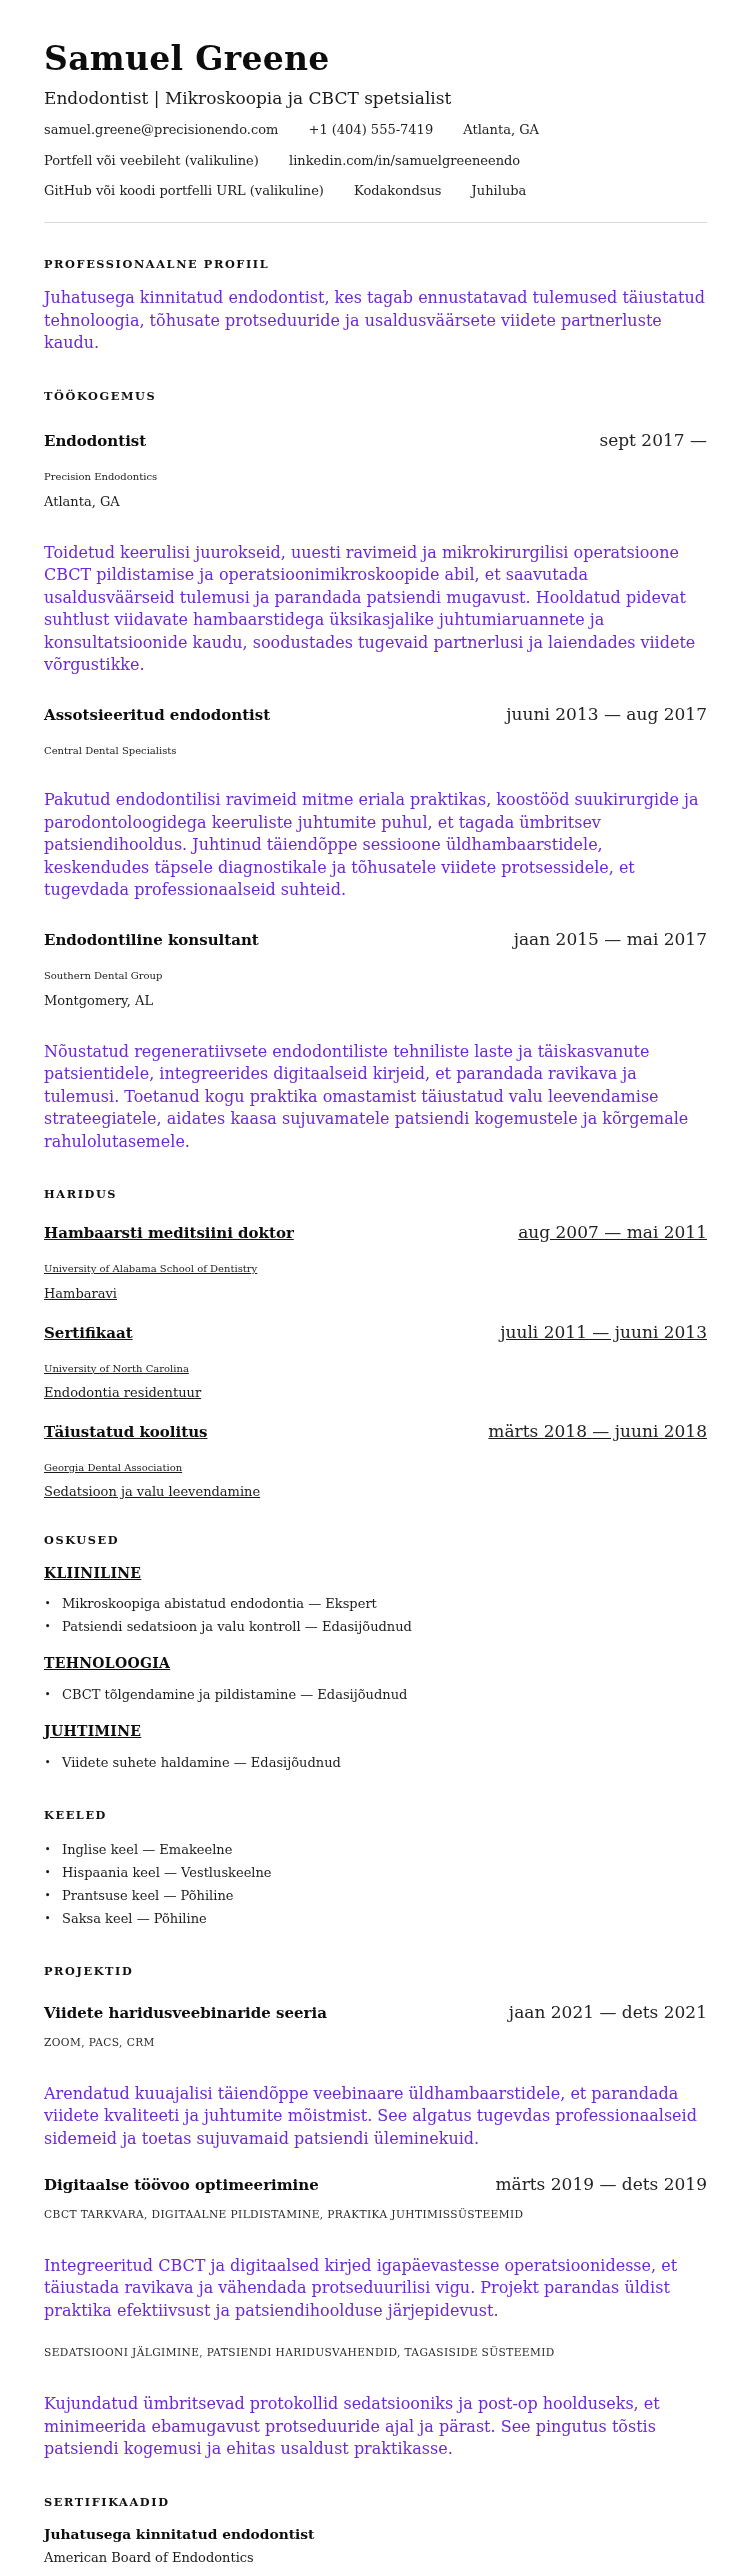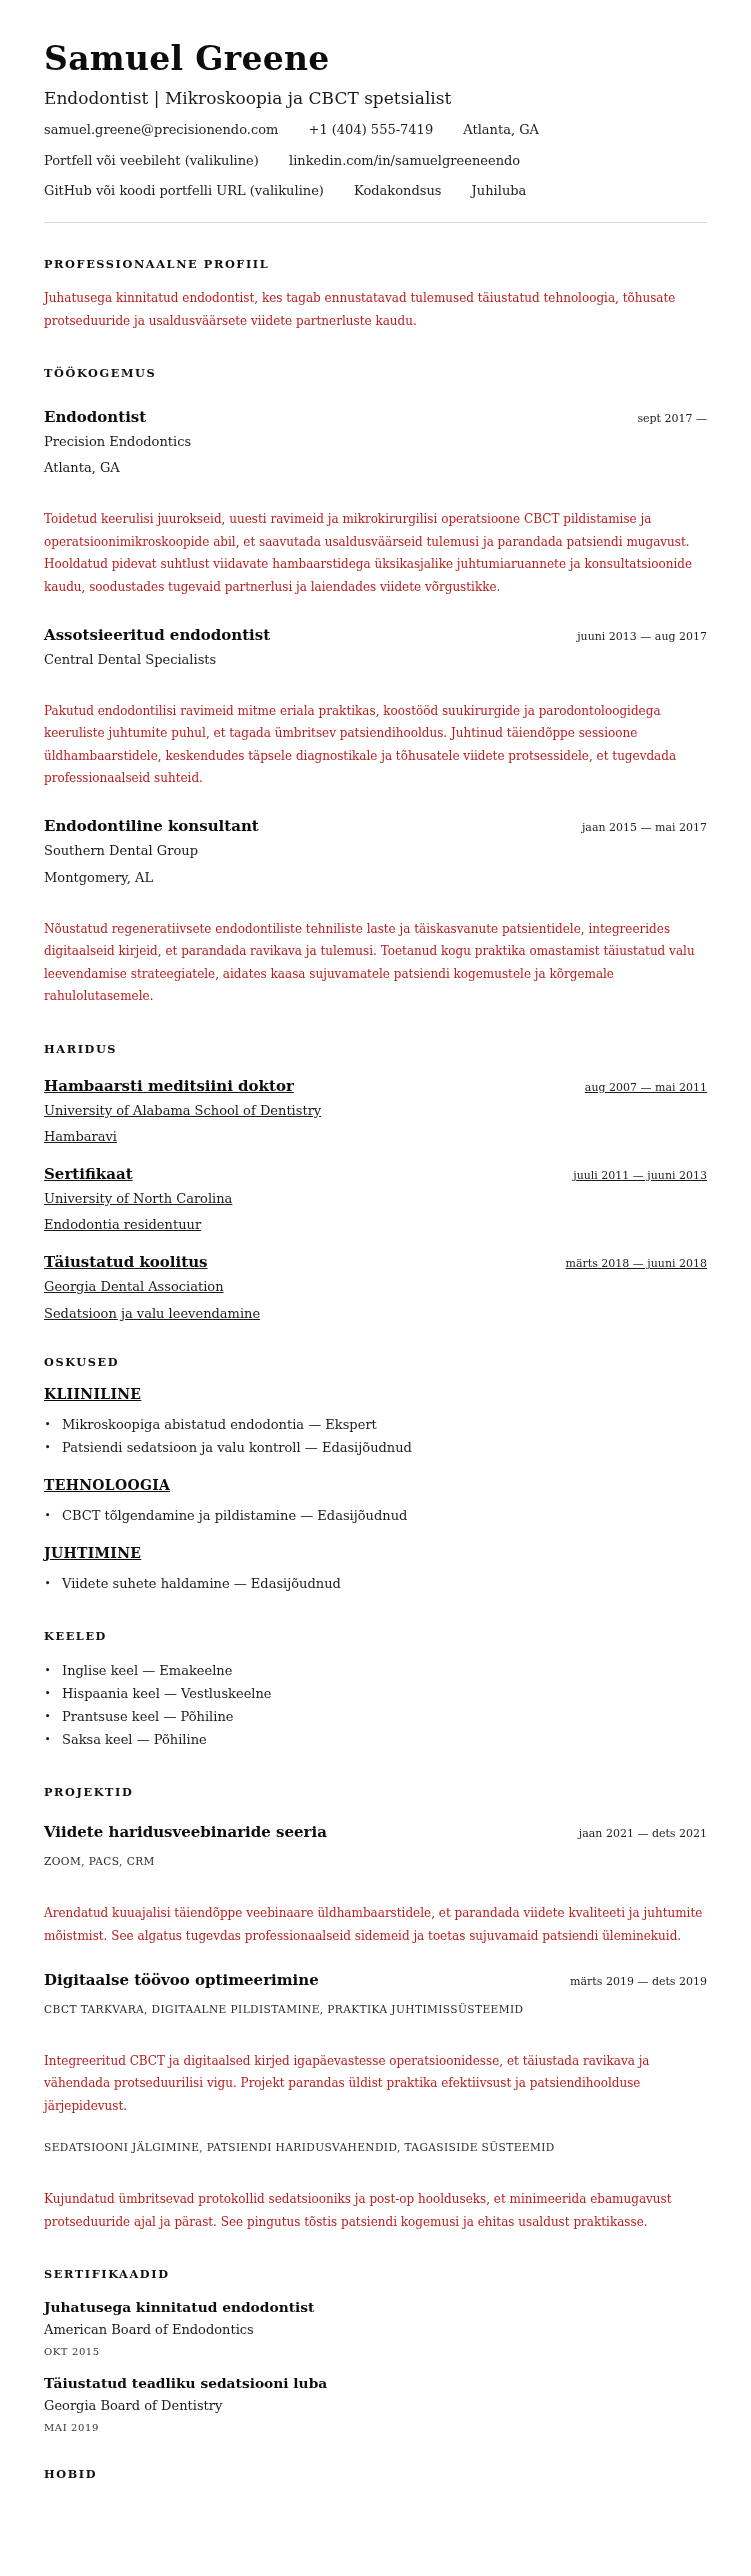--- a/index.html
+++ b/index.html
@@ -47,46 +47,46 @@
   
   .section { margin-top: 34px; }
   .section-heading {
     font-size: 11.3px;
     font-weight: 700;
     letter-spacing: 1.6px;
     color: #111111;
     margin-bottom: 16.3px;
   }
   .para {
-    font-size: 12px;
+    font-size: 16px;
     line-height: 22.5px;
-    color: #b91c1c;
+    color: #6d28d9;
     max-width: 664px;
   }
 
   
   .entry { margin-top: 27.6px; }
   .entry:first-of-type { margin-top: 17.5px; }
   .entry-head {
     display: flex;
     justify-content: space-between;
     align-items: baseline;
   }
   .entry-title {
     font-size: 15px;
     font-weight: 700;
     color: #0d0d0d;
   }
   .entry-dates {
-    font-size: 11px;
+    font-size: 17px;
     color: #222222;
     white-space: nowrap;
     text-align: left;
   }
-  .entry-company { margin-top: 8px; font-size: 13px; color: #1b1b1b; }
+  .entry-company { margin-top: 21px; font-size: 10px; color: #1b1b1b; }
   .entry-location { margin-top: 11.3px; font-size: 13px; color: #1b1b1b; }
   .entry-desc { margin-top: 33px; }
   .edu-entry { margin-top: 21px; text-decoration: underline; }
   .edu-entry:first-of-type { margin-top: 17.5px; }
 
   
   .skill-group { margin-top: 17.5px; }
   .skill-group:first-of-type { margin-top: 19px; }
   .subheading {
     font-size: 14px;

